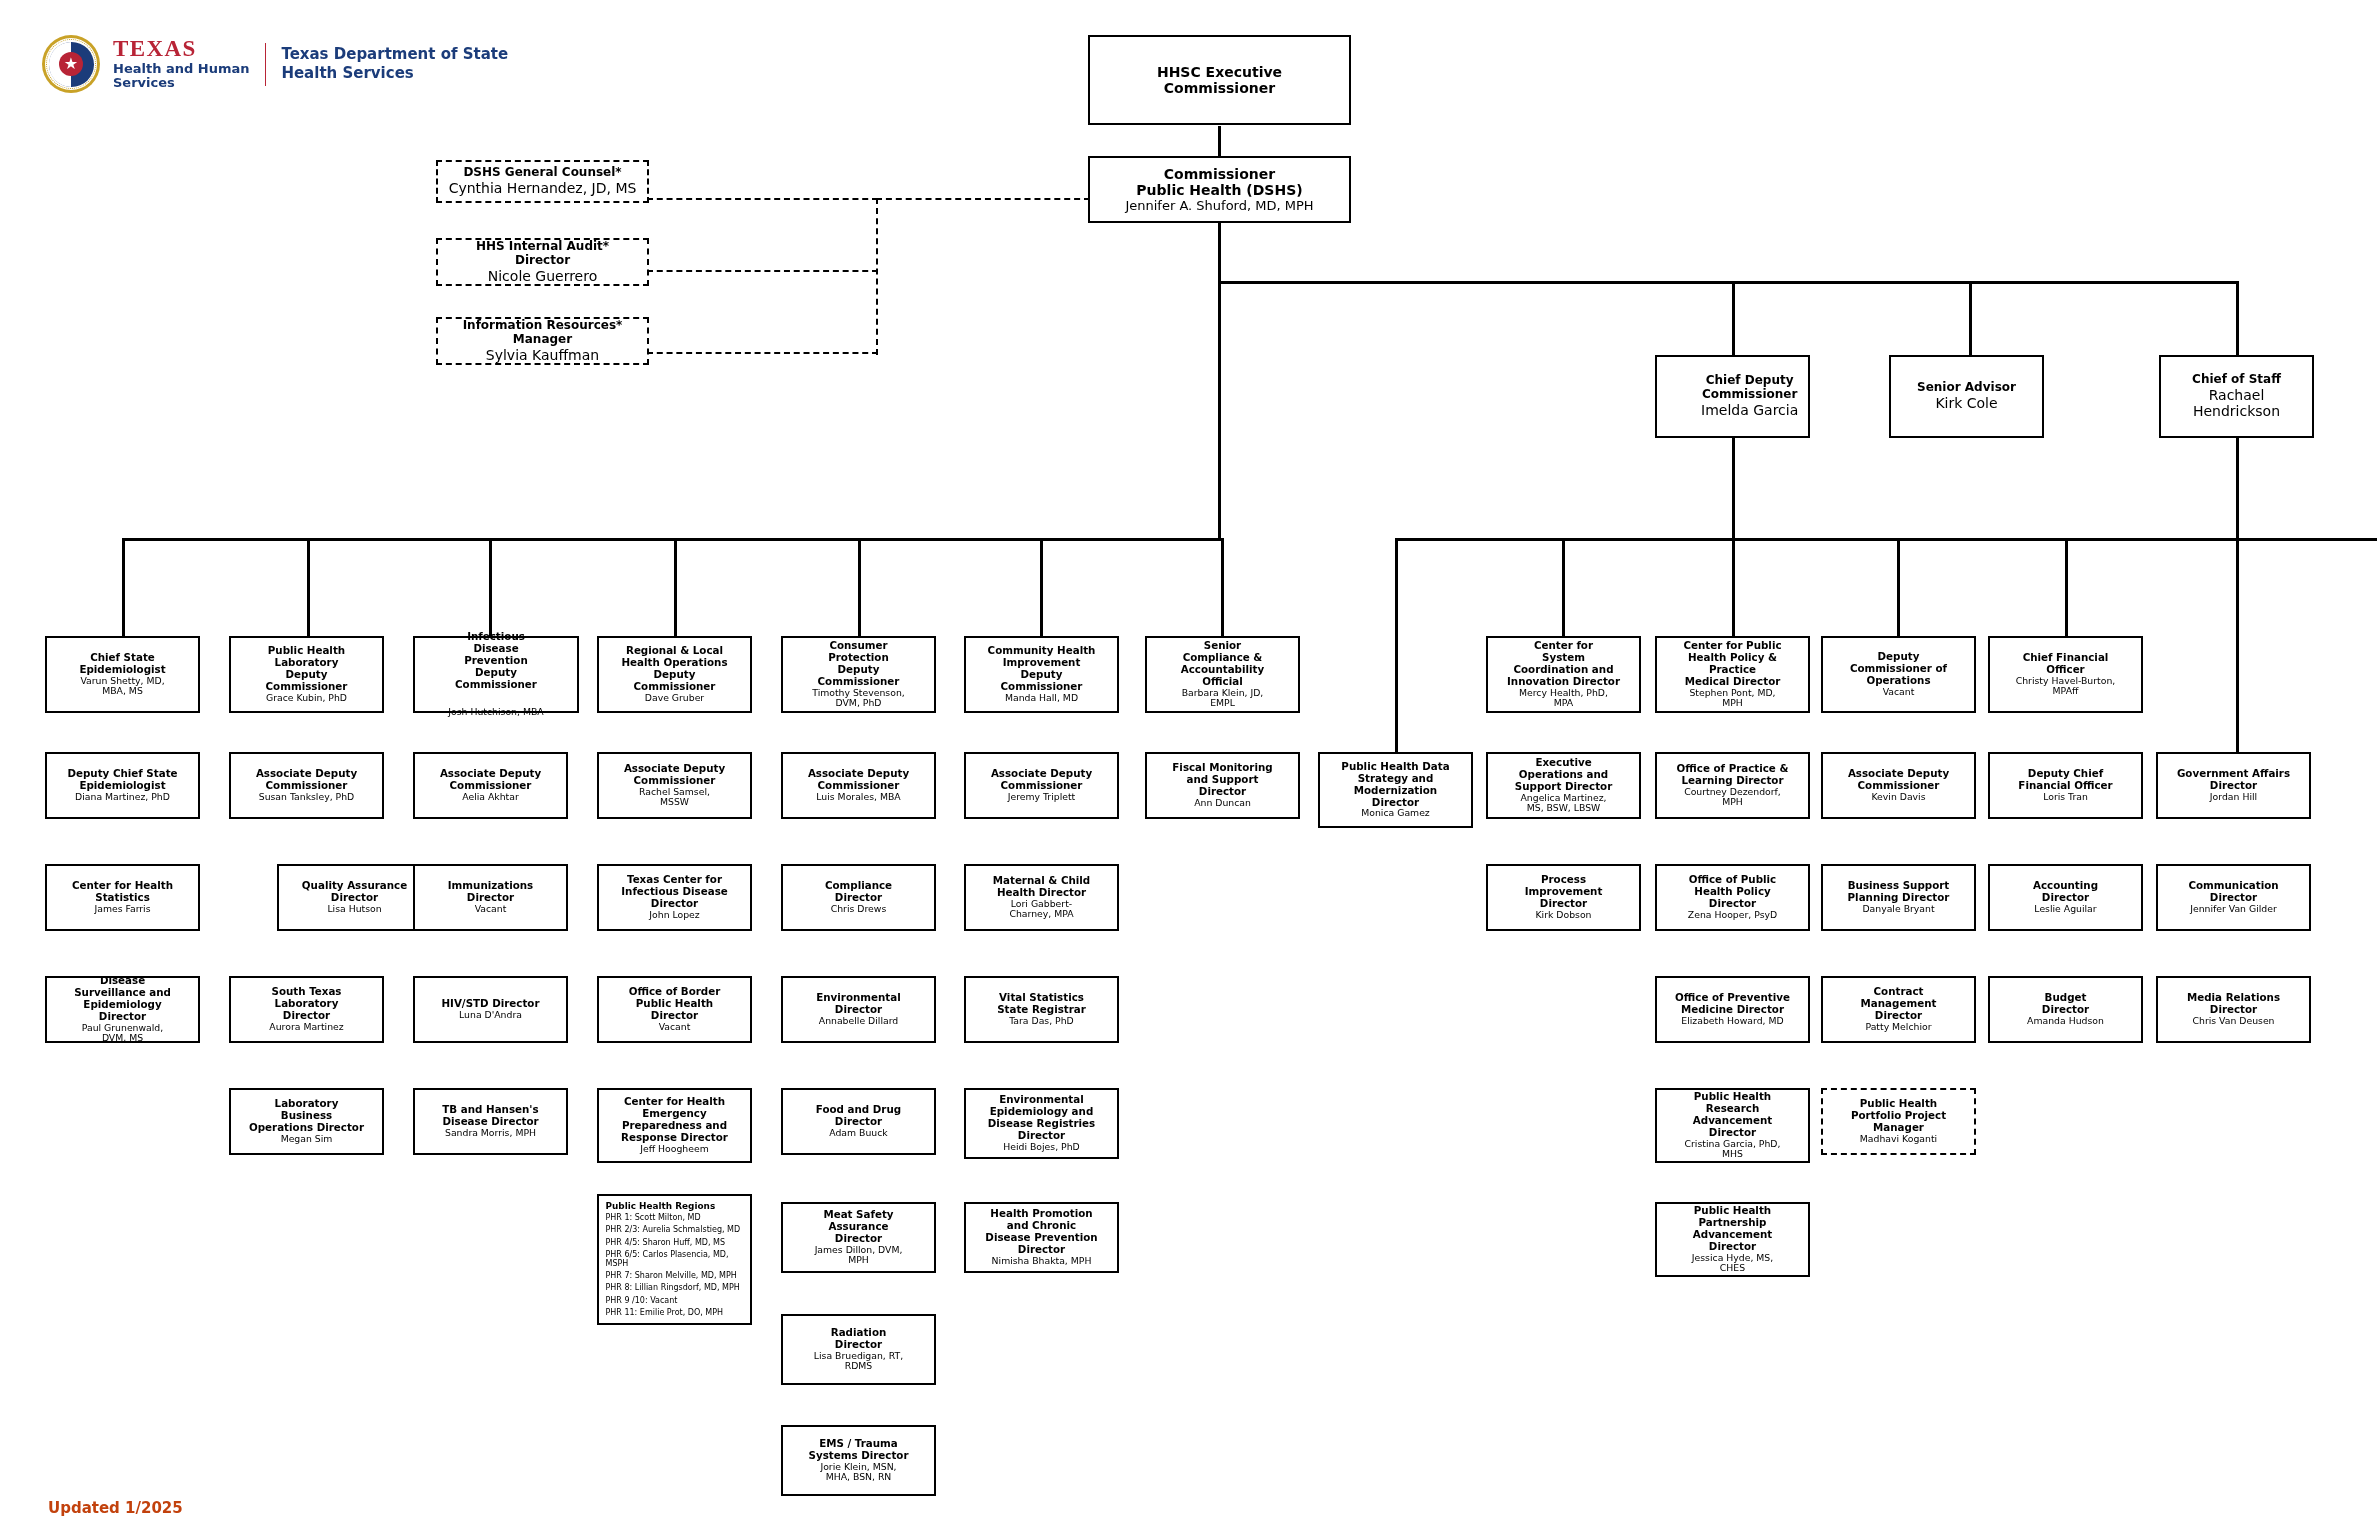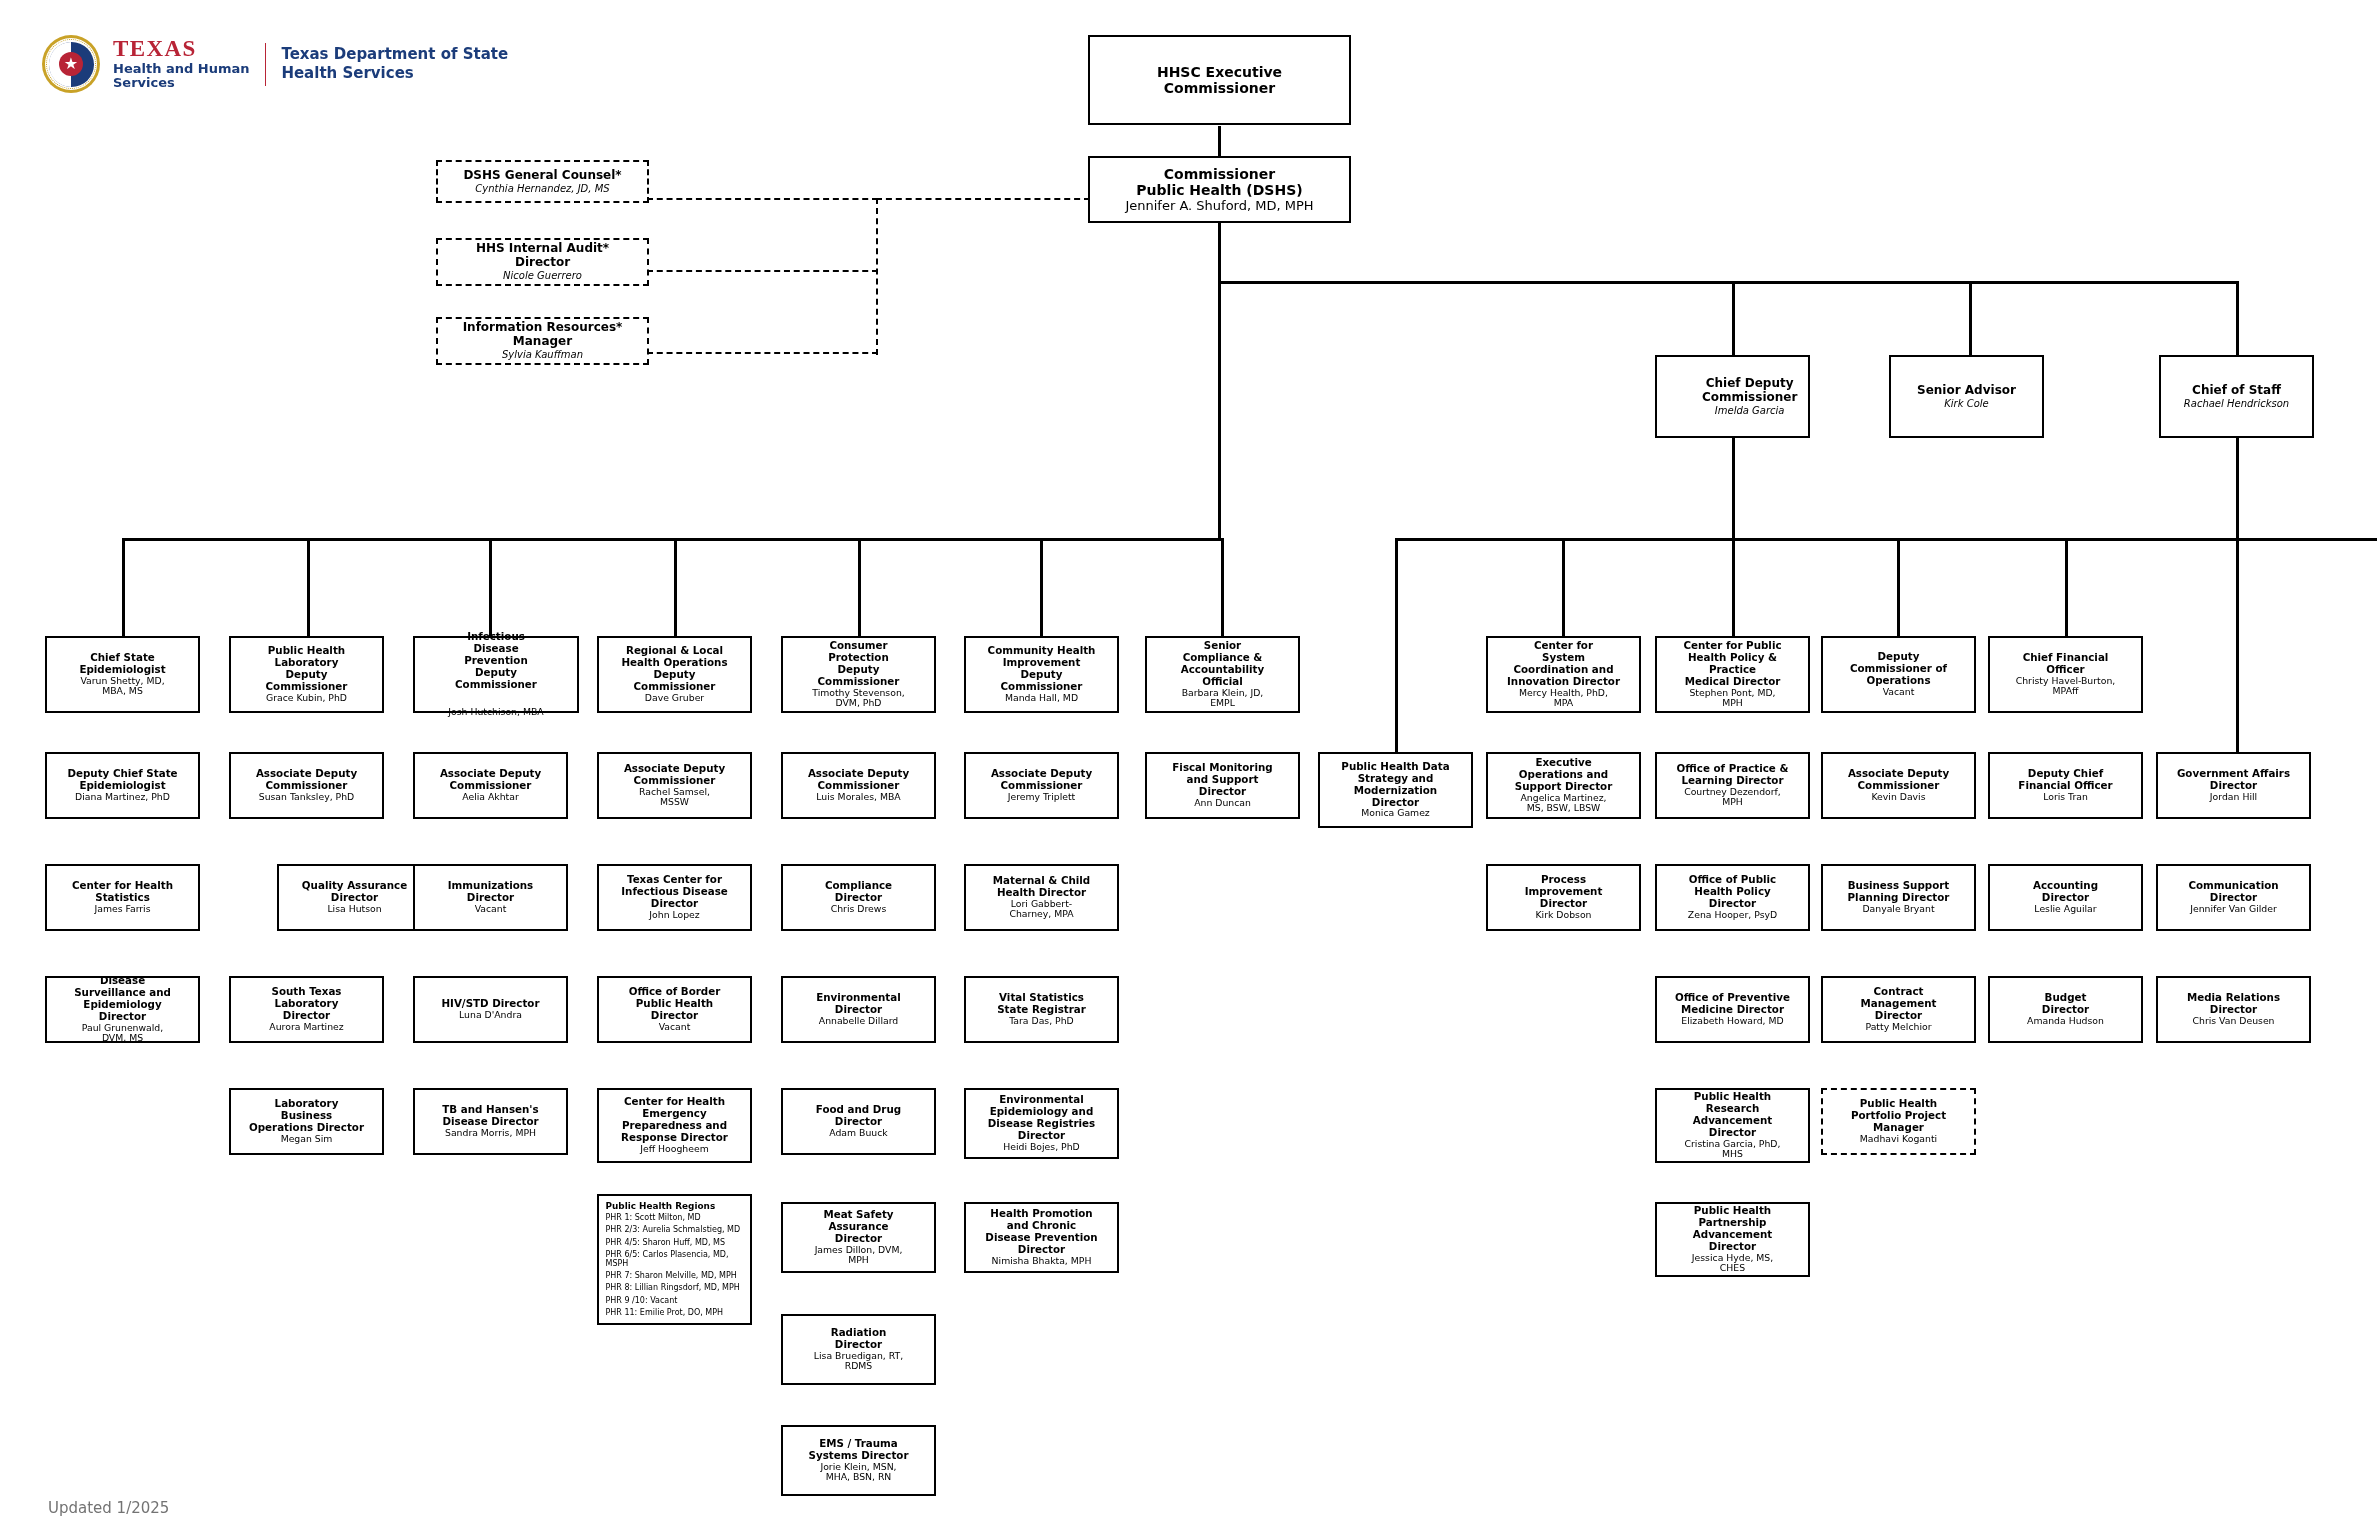--- a/index.html
+++ b/index.html
@@ -42,37 +42,37 @@
     text-align:center;
     padding:2.8px 3.7px;
     z-index:4;
   }
   .box.dashed { border-style:dashed; border-width:2.8px; }
   .box .t { font-weight:700; color:#000; line-height:1.16; }
   .box .n { font-weight:400; color:#000; line-height:1.16; }
 
   
   .s-xl .t { font-size:14px; } .s-xl .n { font-size:13px; }
-  .s-lg .t { font-size:12px; } .s-lg .n { font-size:10px;font-style:italic; }
+  .s-lg .t { font-size:12px; } .s-lg .n { font-size:14px; }
   .s-md .t { font-size:10.3px; } .s-md .n { font-size:9.3px; }
 
   
   .ln { position:absolute; background:#000; z-index:1; }
   .ln.h { height:2.8px; }
   .ln.v { width:2.8px; }
   .dln { position:absolute; z-index:1; }
   .dln.h { border-top:2.8px dashed #000; height:0; }
   .dln.v { border-left:2.8px dashed #000; width:0; }
 
   
   .phrbox { position:absolute; border:2.8px solid #000; background:#fff; padding:4.7px 5.6px 5.6px 6.5px; z-index:4; }
   .phrbox .phr-title { font-weight:700; font-size:8.9px; line-height:1.2; margin-bottom:2.8px; color:#000; }
   .phrbox .phr-item { font-size:8px; line-height:1.12; margin-bottom:3.3px; color:#000; }
 
-  .updated { position:absolute; left:48px; top:1499px; font-weight:400; font-size:15px; color:#737373; }
+  .updated { position:absolute; left:48px; top:1499px; font-weight:700; font-size:15px; color:#c2410c; }
 </style>
 </head>
 <body>
 
 <div id="canvas">
 
   <div class="logo-wrap">
     <div class="seal">
       <div class="ring-outer"></div>
       <div class="ring-dots"></div>

